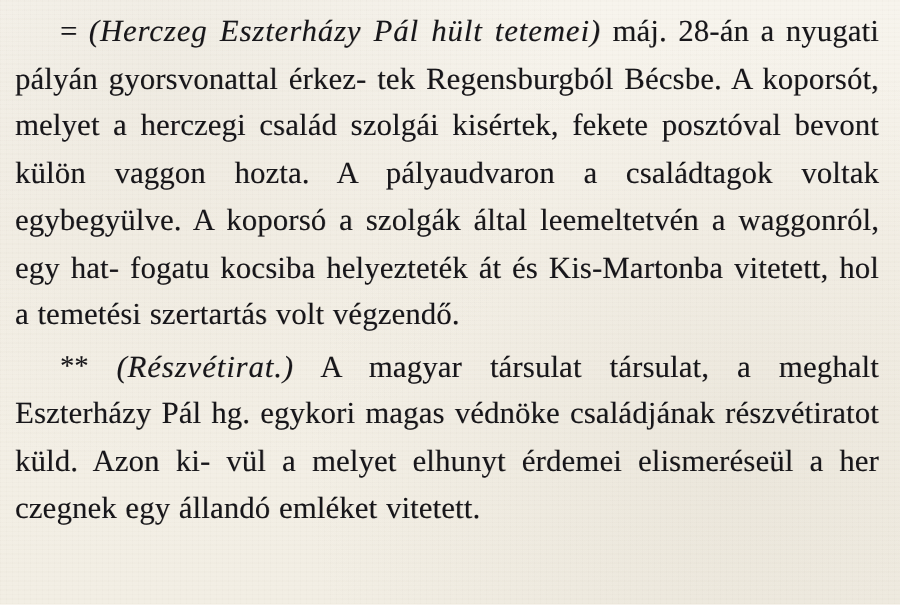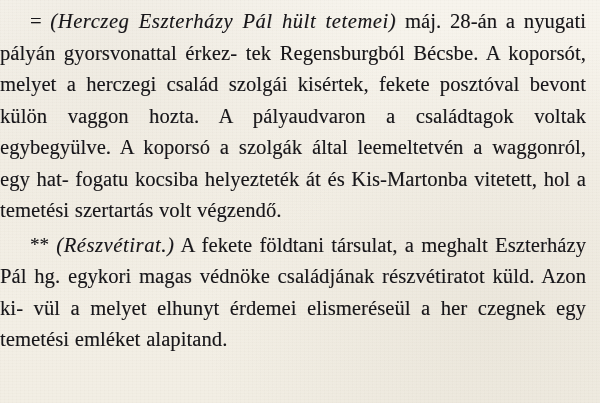--- a/index.html
+++ b/index.html
@@ -15,21 +15,21 @@
   }
   #page {
     position: relative;
     width: 600px;
     height: 403px;
     background:
       radial-gradient(circle at 18% 12%, rgba(180,170,150,0.10) 0%, rgba(180,170,150,0) 45%),
       radial-gradient(circle at 82% 78%, rgba(170,160,140,0.10) 0%, rgba(170,160,140,0) 50%),
       linear-gradient(180deg, #f7f4ed 0%, #f4f0e7 40%, #f2eee4 100%);
     box-sizing: border-box;
-    padding: 6px 14px 0 0;
+    padding: 6px 14px 0 10px;
   }
   
   #page::after {
     content: "";
     position: absolute;
     left: 0; top: 0; right: 0; bottom: 0;
     pointer-events: none;
     background-image:
       repeating-linear-gradient(0deg, rgba(120,110,95,0.035) 0px, rgba(120,110,95,0.035) 1px, rgba(0,0,0,0) 1px, rgba(0,0,0,0) 3px),
       repeating-linear-gradient(90deg, rgba(120,110,95,0.025) 0px, rgba(120,110,95,0.025) 1px, rgba(0,0,0,0) 1px, rgba(0,0,0,0) 4px);
@@ -98,21 +98,21 @@
       <span class="line j">tek Regensburgból Bécsbe. A koporsót, melyet a</span>
       <span class="line j">herczegi család szolgái kisértek, fekete posztóval</span>
       <span class="line j">bevont külön vaggon hozta. A pályaudvaron a</span>
       <span class="line j">családtagok voltak egybegyülve. A koporsó a</span>
       <span class="line j">szolgák által leemeltetvén a waggonról, egy hat-</span>
       <span class="line j">fogatu kocsiba helyezteték át és Kis-Martonba</span>
       <span class="line lastline">vitetett, hol a temetési szertartás volt végzendő.</span>
     </div>
 
     <div class="para">
-      <span class="line j"><span class="indent"></span><span class="stars">**</span> <span class="ital">(Részvétirat.)</span> <span>A fekete földtani társulat,</span></span>
+      <span class="line j"><span class="indent"></span><span class="stars">**</span> <span class="ital">(Részvétirat.)</span> <span>A magyar társulat társulat,</span></span>
       <span class="line j">a meghalt Eszterházy Pál hg. egykori magas</span>
       <span class="line j">védnöke családjának részvétiratot küld. Azon ki-</span>
       <span class="line j">vül a melyet elhunyt érdemei elismeréseül a her</span>
-      <span class="line lastline">czegnek egy temetési emléket alapitand.</span>
+      <span class="line lastline">czegnek egy állandó emléket vitetett.</span>
     </div>
 
   </div>
 </div>
 
 </body></html>

